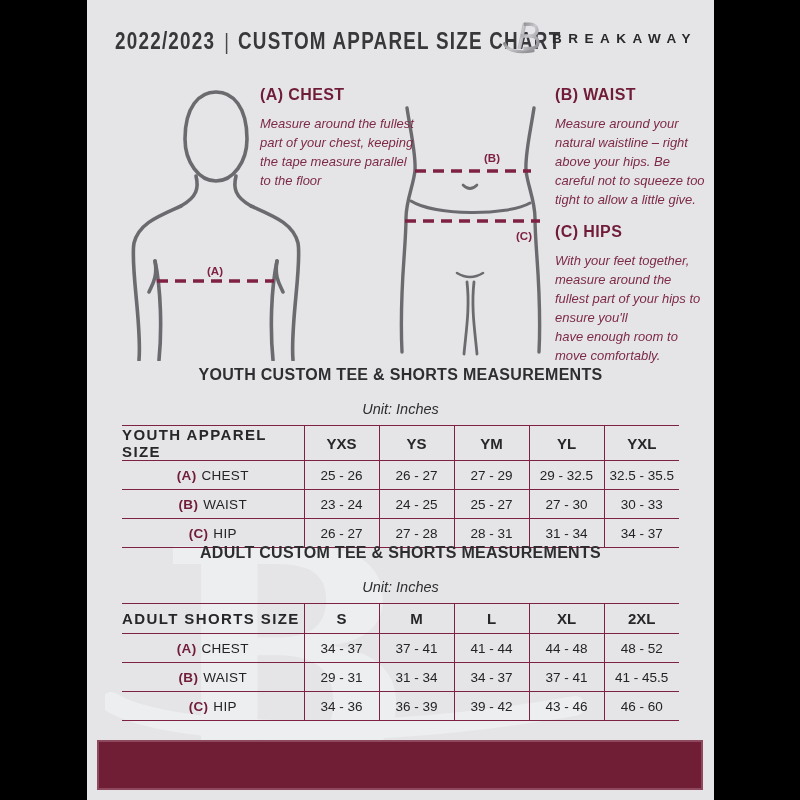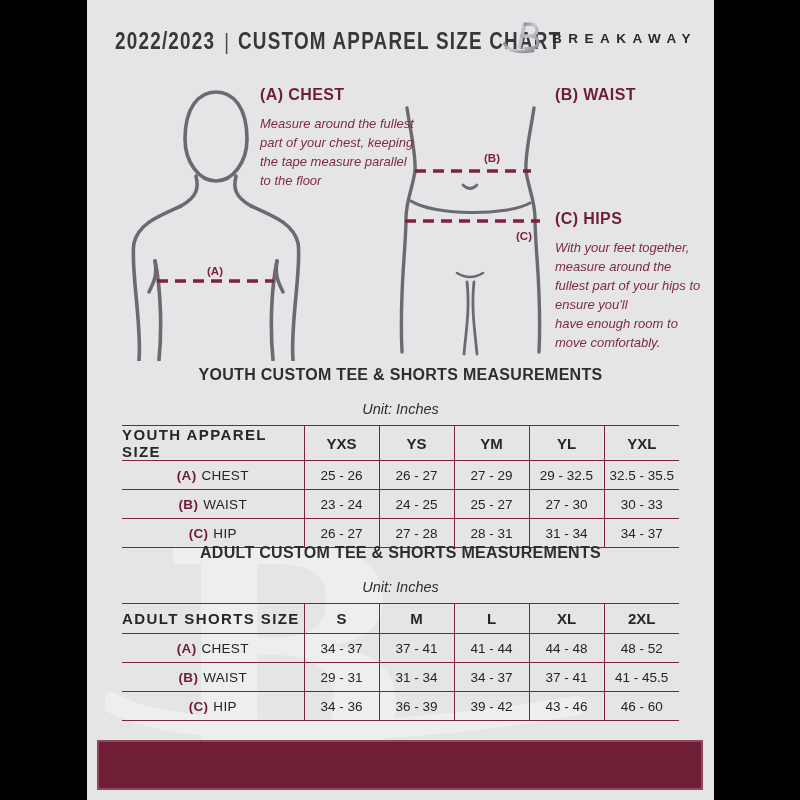--- a/index.html
+++ b/index.html
@@ -31,21 +31,21 @@
   .guide{position:absolute;left:0;top:0;width:627px;height:362px;z-index:1;}
   .fig{position:absolute;}
   .fig-torso{left:38px;top:84px;}
   .fig-lower{left:306px;top:106px;}
   .gblock{position:absolute;}
   .gblock h3{font-size:16px;font-weight:bold;color:var(--maroon);letter-spacing:.4px;margin-bottom:10px;}
   .gblock p{font-size:13px;font-style:italic;font-weight:500;color:var(--maroon-text);
     line-height:19px;white-space:pre-line;}
   .gb-chest{left:173px;top:86px;width:160px;}
   .gb-waist{left:468px;top:86px;width:152px;}
-  .gb-hips{left:468px;top:210px;width:152px;}
+  .gb-hips{left:468px;top:223px;width:152px;}
 
   
   .tsec{position:absolute;left:0;width:627px;text-align:center;z-index:1;}
   .tsec-youth{top:366px;} .tsec-adult{top:544px;}
   .tsec h2{font-size:16px;font-weight:bold;color:#2E2E31;letter-spacing:.3px;}
   .tsec .unit{font-size:14.5px;font-style:italic;font-weight:500;color:#2E2E31;margin-top:17px;}
   table.size{border-collapse:collapse;table-layout:fixed;width:557px;margin:8px auto 0 auto;
     border-top:1.5px solid var(--maroon-line);border-bottom:1.5px solid var(--maroon-line);}
   table.size col.c0{width:182px;} table.size col.cn{width:75px;}
   table.size tr+tr{border-top:1.5px solid var(--maroon-line);}
@@ -131,20 +131,21 @@
         <text x="99" y="56" text-anchor="middle" font-size="11.5">(B)</text>
         <text x="131" y="134" text-anchor="middle" font-size="11.5">(C)</text>
       </svg>
 
       <div class="gblock gb-chest">
         <h3>(A) CHEST</h3>
         <p>Measure around the fullest part of your chest, keeping the tape measure parallel to the floor</p>
       </div>
       <div class="gblock gb-waist">
         <h3>(B) WAIST</h3>
+        <p>Measure around your natural waistline – right above your hips. Be careful not to squeeze too tight to allow a little give.</p>
       </div>
       <div class="gblock gb-hips">
         <h3>(C) HIPS</h3>
         <p>With your feet together, measure around the fullest part of your hips to ensure you'll
 have enough room to move comfortably.</p>
       </div>
     </div>
 
     <div class="tsec tsec-youth">
       <h2>YOUTH CUSTOM TEE &amp; SHORTS MEASUREMENTS</h2>

